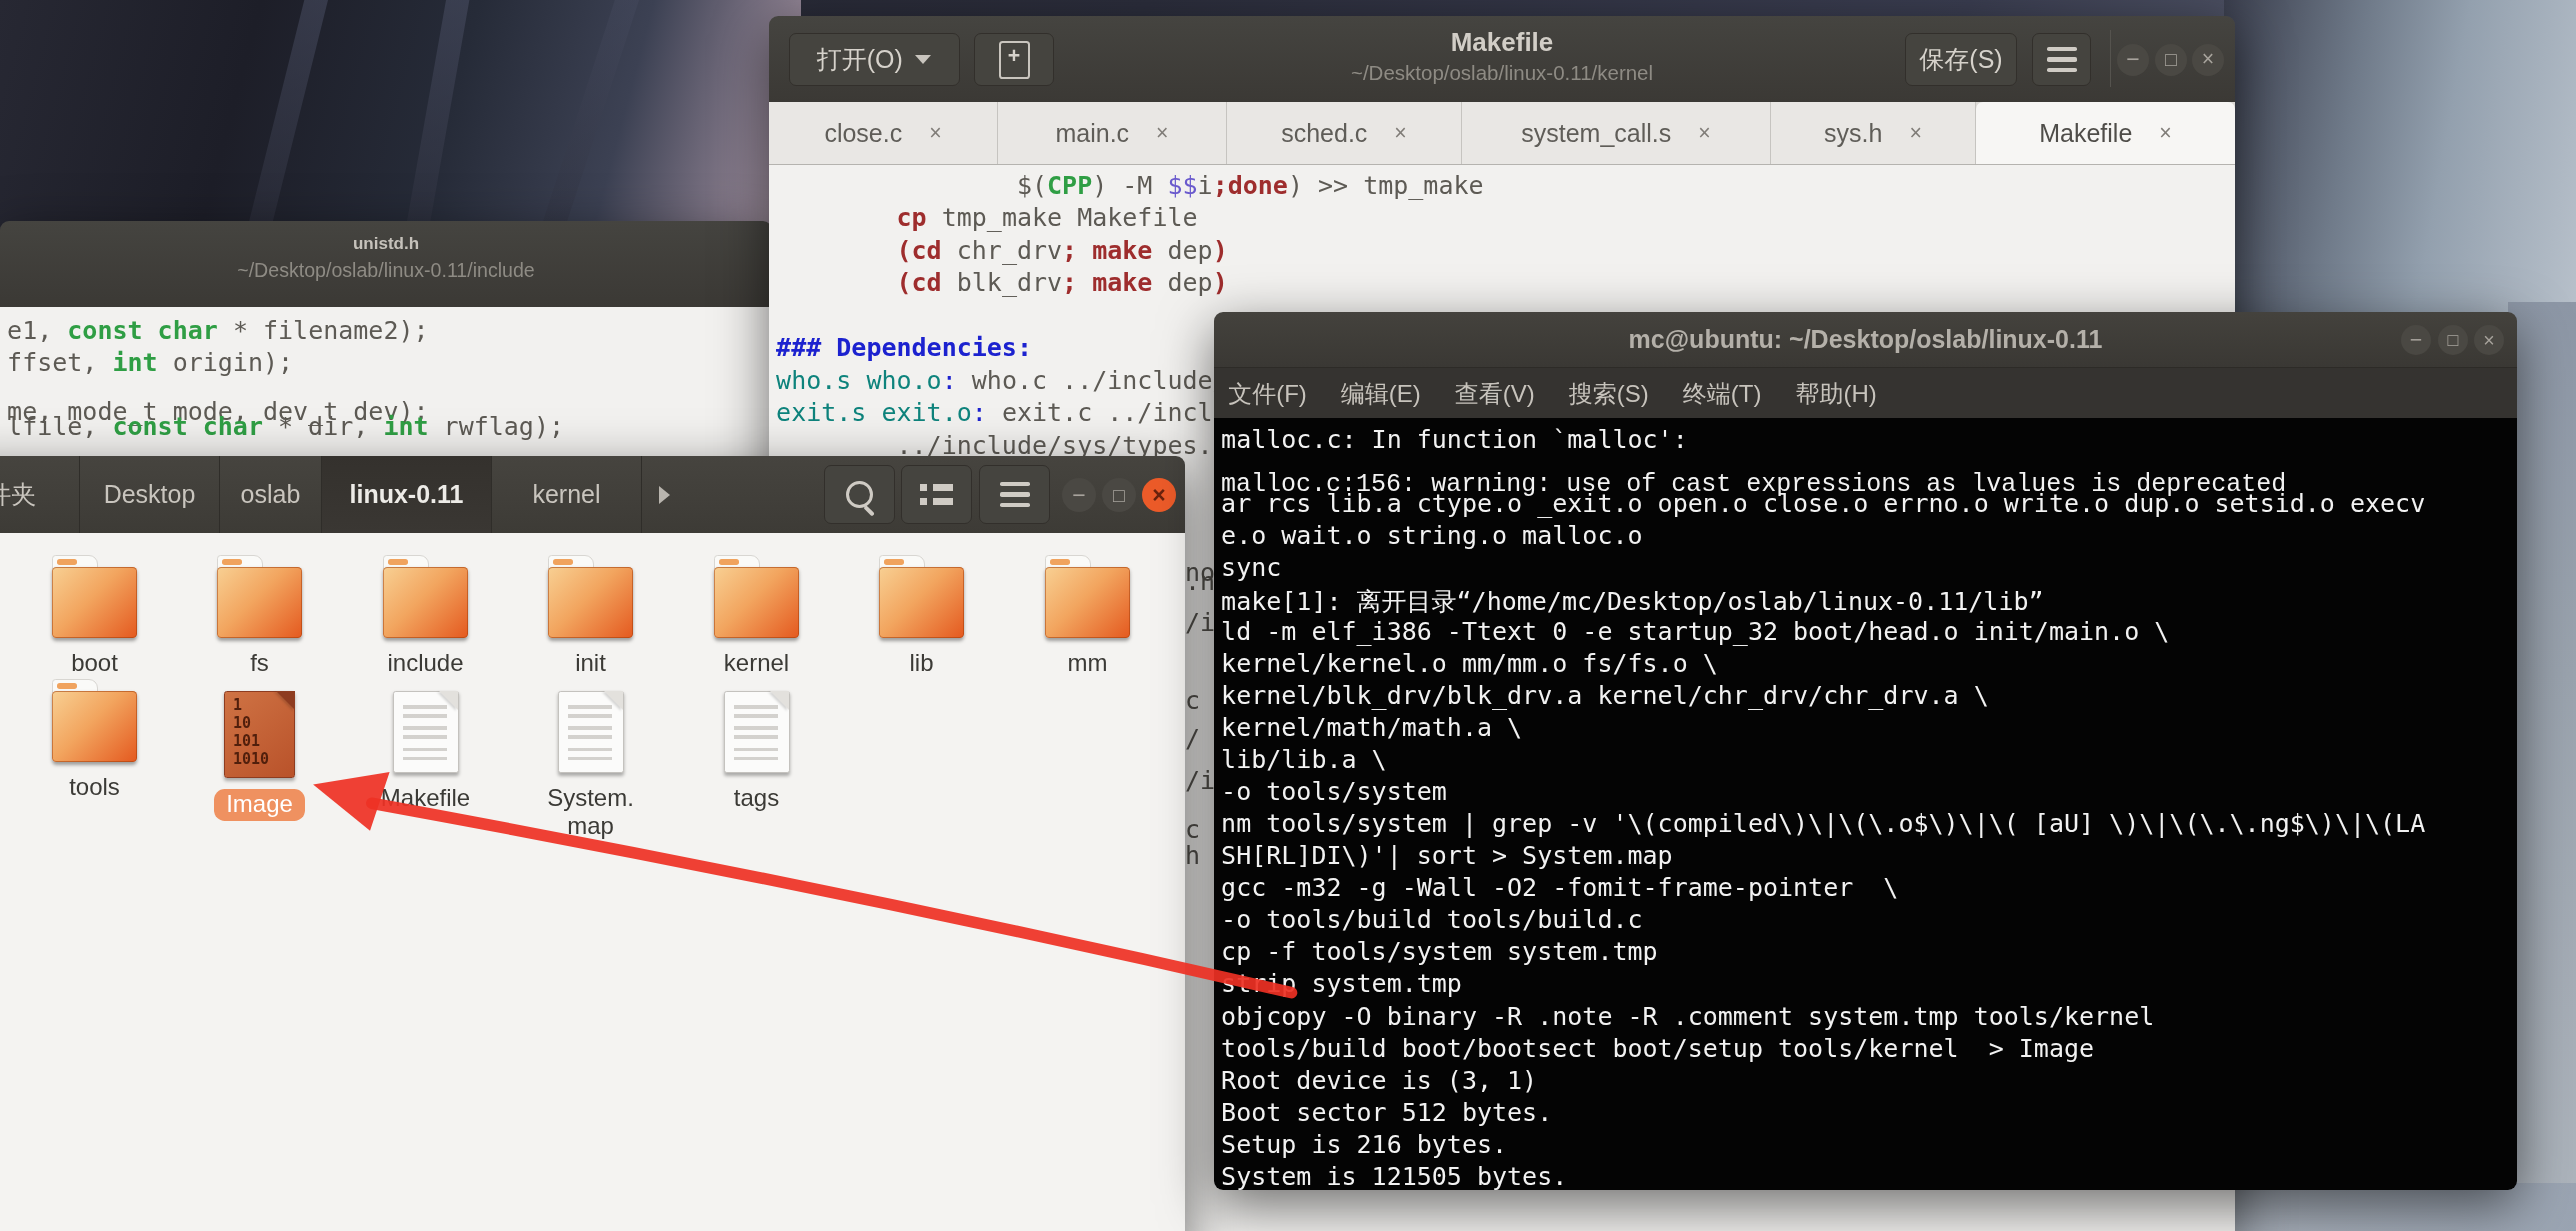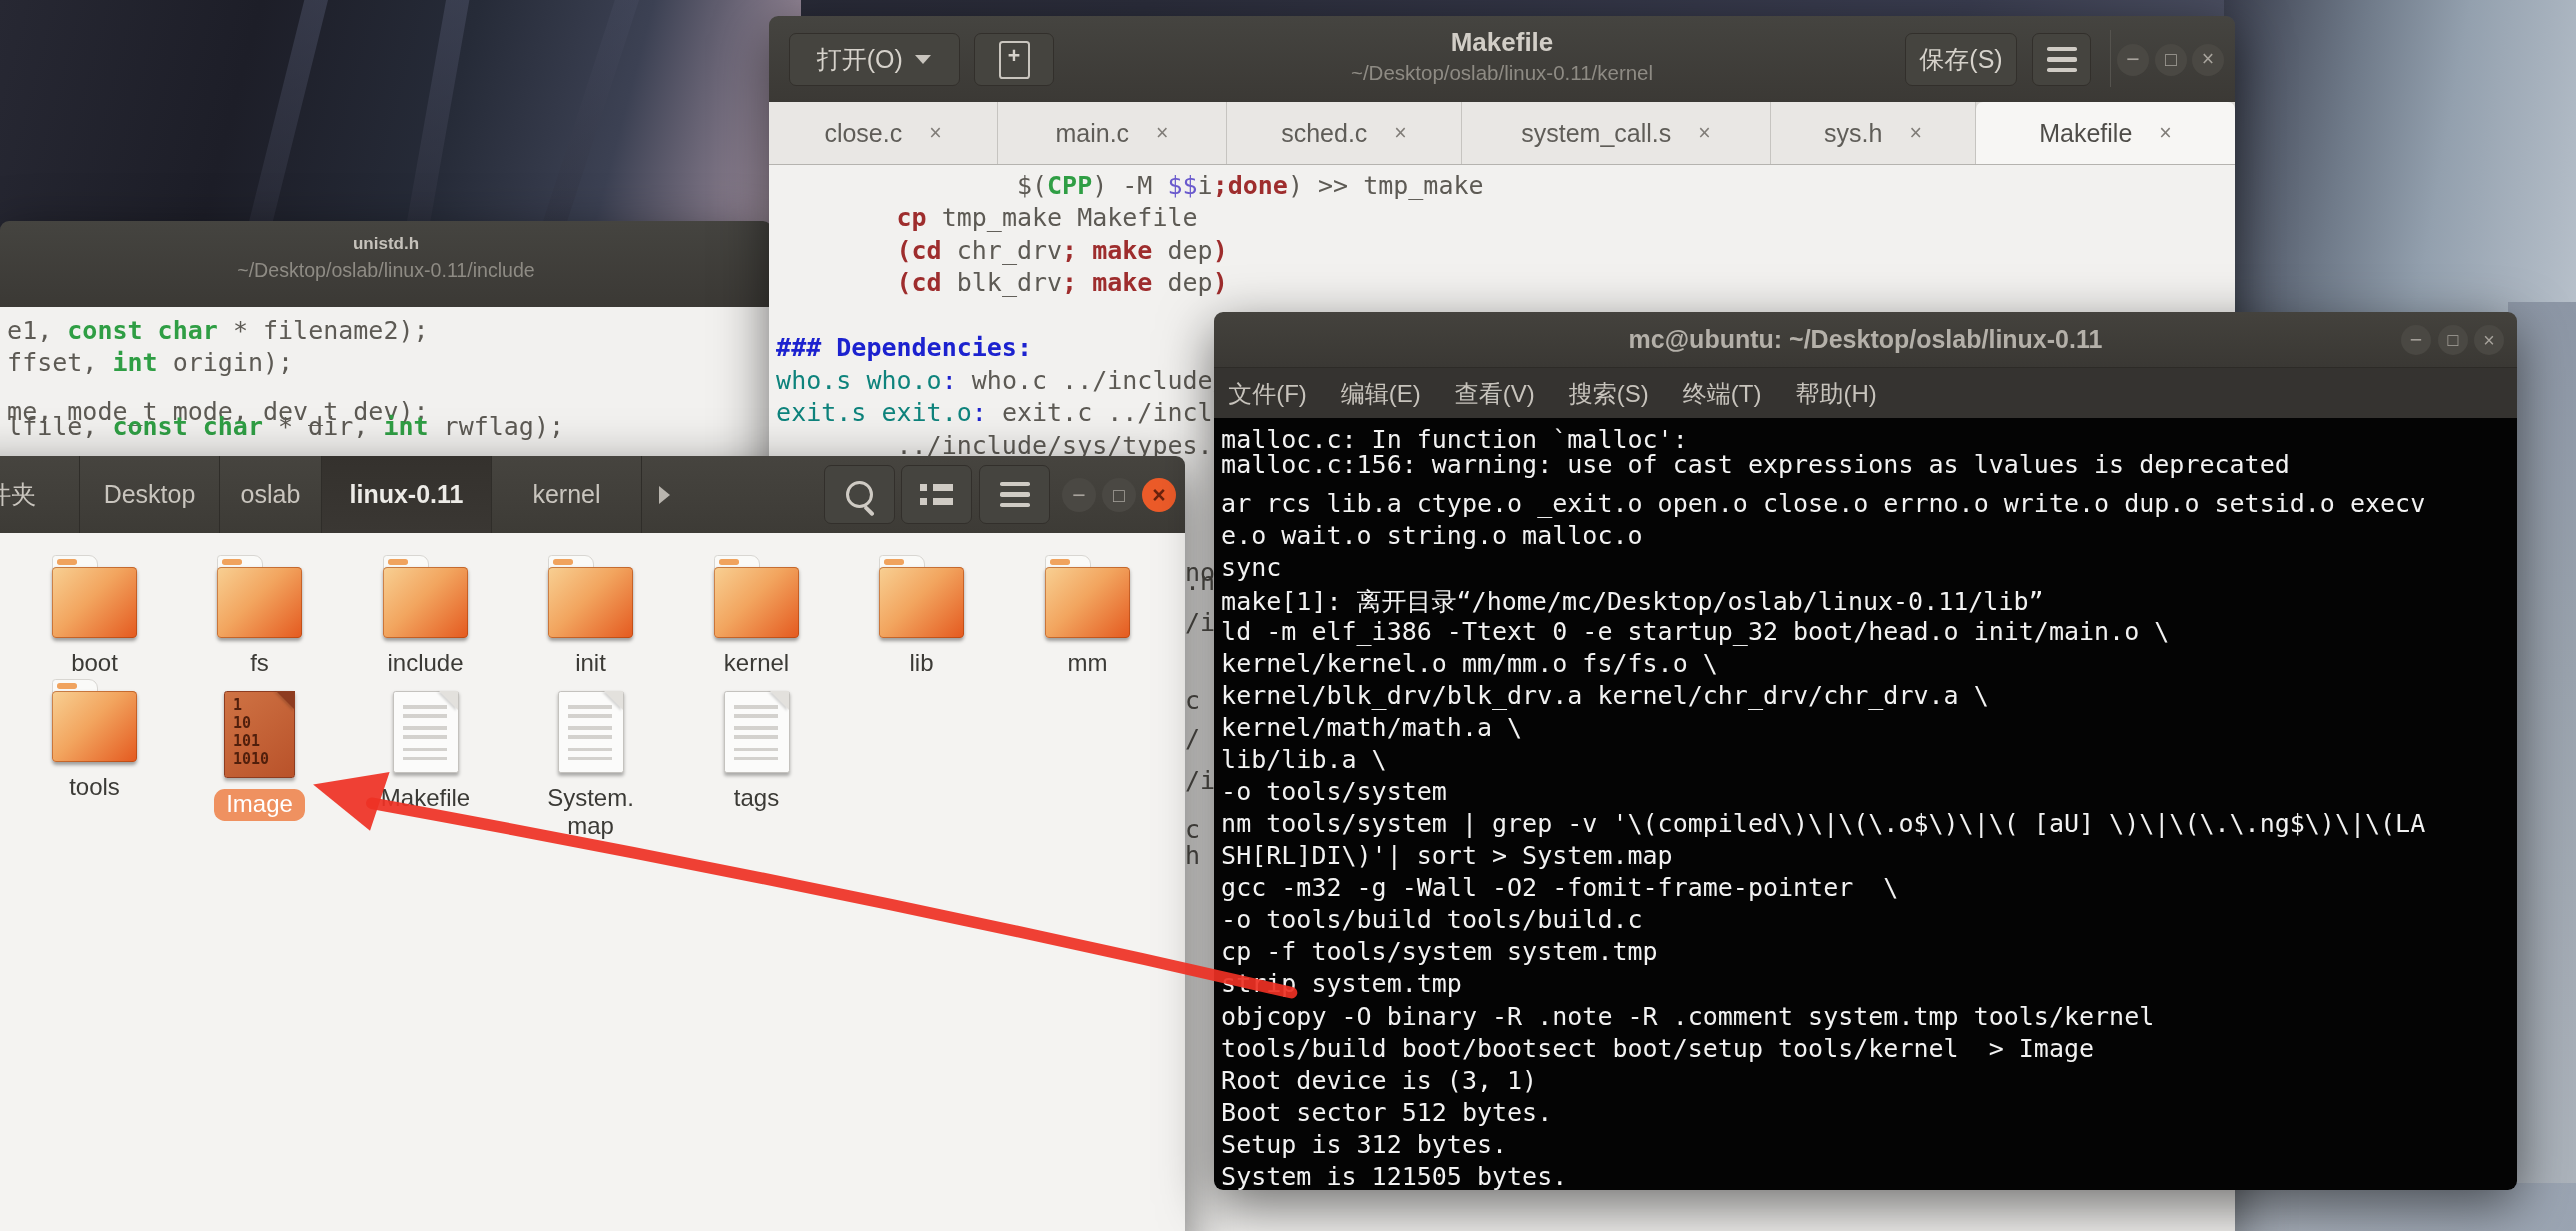--- a/index.html
+++ b/index.html
@@ -390,42 +390,42 @@
         <span class="mitem">文件(F)</span>
         <span class="mitem">编辑(E)</span>
         <span class="mitem">查看(V)</span>
         <span class="mitem">搜索(S)</span>
         <span class="mitem">终端(T)</span>
         <span class="mitem">帮助(H)</span>
       </div>
     <div id="t-screen">
 
     <div class="tline" style="top: 7.1px;">malloc.c: In function `malloc':</div>
-        <div class="tline" style="top: 32px;">malloc.c:156: warning: use of cast expressions as lvalues is deprecated</div>
+        <div class="tline" style="top: 52px; font-family: Liberation Mono, monospace;">malloc.c:156: warning: use of cast expressions as lvalues is deprecated</div>
         <div class="tline" style="top: 71px;">ar rcs lib.a ctype.o _exit.o open.o close.o errno.o write.o dup.o setsid.o execv</div>
         <div class="tline" style="top: 103px;">e.o wait.o string.o malloc.o</div>
         <div class="tline" style="top: 135px;">sync</div>
         <div class="tline" style="top: 167px;">make[1]: 离开目录“/home/mc/Desktop/oslab/linux-0.11/lib”</div>
         <div class="tline" style="top: 199px;">ld -m elf_i386 -Ttext 0 -e startup_32 boot/head.o init/main.o \</div>
         <div class="tline" style="top: 263px;">kernel/blk_drv/blk_drv.a kernel/chr_drv/chr_drv.a \</div>
         <div class="tline" style="top: 231px;">kernel/kernel.o mm/mm.o fs/fs.o \</div>
         <div class="tline" style="top: 295px;">kernel/math/math.a \</div>
         <div class="tline" style="top: 327px;">lib/lib.a \</div>
         <div class="tline" style="top: 359px;">-o tools/system</div>
         <div class="tline" style="top: 391px;">nm tools/system | grep -v '\(compiled\)\|\(\.o$\)\|\( [aU] \)\|\(\.\.ng$\)\|\(LA</div>
         <div class="tline" style="top: 423px;">SH[RL]DI\)'| sort &gt; System.map</div>
         <div class="tline" style="top: 455px;">gcc -m32 -g -Wall -O2 -fomit-frame-pointer  \</div>
         <div class="tline" style="top: 487px;">-o tools/build tools/build.c</div>
         <div class="tline" style="top: 519px;">cp -f tools/system system.tmp</div>
         <div class="tline" style="top: 551px;">strip system.tmp</div>
         <div class="tline" style="top: 584px;">objcopy -O binary -R .note -R .comment system.tmp tools/kernel</div>
         <div class="tline" style="top: 616px;">tools/build boot/bootsect boot/setup tools/kernel  &gt; Image</div>
         <div class="tline" style="top: 648px;">Root device is (3, 1)</div>
         <div class="tline" style="top: 680px;">Boot sector 512 bytes.</div>
-        <div class="tline" style="top: 712px;">Setup is 312 bytes.</div>
+        <div class="tline" style="top: 712px;">Setup is 216 bytes.</div>
         <div class="tline" style="top: 744px;">System is 121505 bytes.</div>
       </div>
   </section>
 
   <svg id="arrow" width="2576" height="1232" viewBox="0 0 2896 1385">
     <path d="M 418 903 Q 950 1000 1452 1116" fill="none" stroke="#ee3124" stroke-width="13" stroke-linecap="round" opacity="0.92"></path>
     <polygon points="352,882 438,868 416,934" fill="#ee3124" opacity="0.92"></polygon>
   </svg>
 
 </div>

